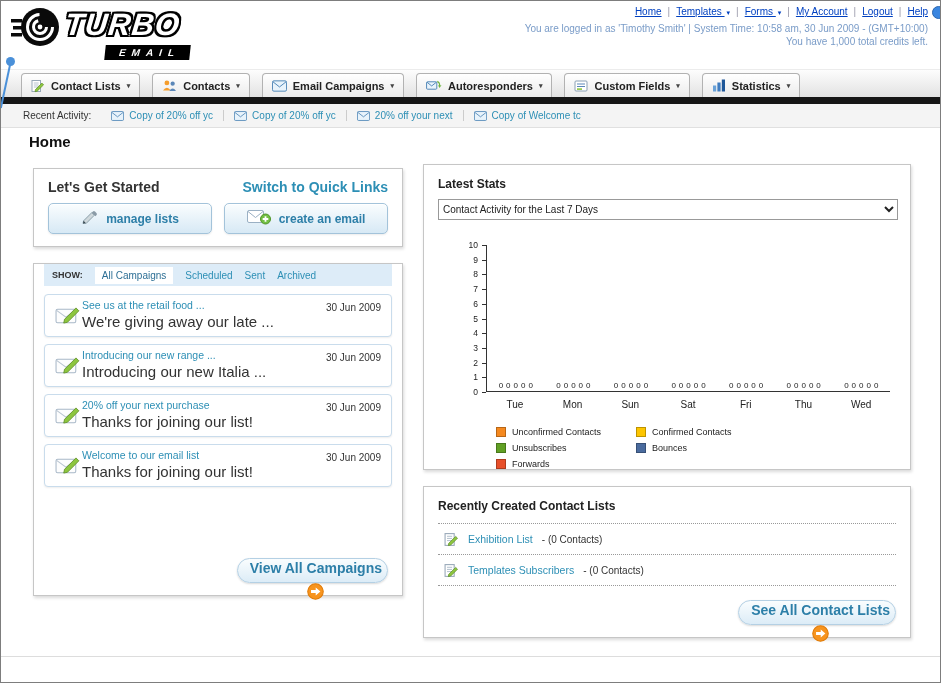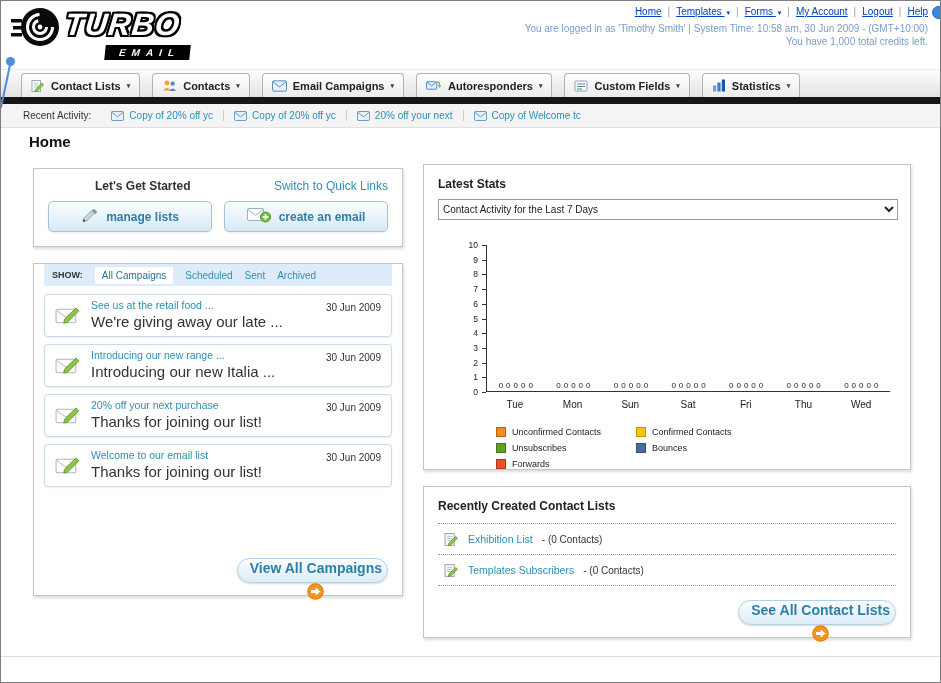--- a/index.html
+++ b/index.html
@@ -42,32 +42,32 @@
   
   .panel { position:absolute; background:#fff; border:1px solid #c6c6c6; box-shadow:1px 2px 3px rgba(0,0,0,.15); }
   #get-started { left:32px; top:167px; width:370px; height:79px; }
   #campaigns  { left:32px; top:262px; width:370px; height:333px; }
   #stats      { left:422px; top:163px; width:488px; height:306px; }
   #contact-lists { left:422px; top:485px; width:488px; height:152px; }
   .ptitle { padding:12px 14px 6px; font-size:12px; font-weight:bold; color:#222; }
 
   
   .gs-header { display:flex; justify-content:space-between; align-items:center; padding:10px 14px 8px; }
-  .gs-title { font-size:12px; font-weight:bold; color:#333;margin-left:47px; }
-  .switch-link { font-size:12px; color:#2d8fb5; text-decoration:none; cursor:pointer; }
+  .gs-title { font-size:14px; font-weight:bold; color:#333; }
+  .switch-link { font-size:14px; color:#2d8fb5; text-decoration:none; cursor:pointer;font-weight:bold; }
   .gs-buttons { display:flex; gap:12px; padding:0 14px; }
   .btn-lg { flex:1; height:31px; border:1px solid #a3c3da; border-radius:5px; background:linear-gradient(#fafdfe,#d7e9f5); display:flex; align-items:center; justify-content:center; gap:8px; font-size:12px; font-weight:bold; color:#2d7fa8; box-shadow:inset 0 1px 0 #fff,0 1px 2px rgba(0,0,0,.08); cursor:pointer; }
 
   
   .filter-bar { margin:0 10px; height:22px; background:#ddecf8; display:flex; align-items:center; gap:12px; padding:0 8px; }
   .show-label { font-size:9px; font-weight:bold; color:#333; }
   .filter { font-size:10px; color:#2d8fb5; text-decoration:none; cursor:pointer; }
   .filter.active { background:#fff; padding:3px 7px; color:#2d6f95; }
   .camp-list { padding:8px 10px 0; }
-  .camp-item { position:relative; border:1px solid #c9dcec; border-radius:4px; height:43px; margin-bottom:7px; display:flex; align-items:center; padding:0 10px; gap:9px; background:#fff; box-shadow:0 1px 2px rgba(0,0,0,.07); cursor:pointer; }
+  .camp-item { position:relative; border:1px solid #c9dcec; border-radius:4px; height:43px; margin-bottom:7px; display:flex; align-items:center; padding:0 10px; background:#fff; box-shadow:0 1px 2px rgba(0,0,0,.07); cursor:pointer; }
   .ctxt { display:flex; flex-direction:column; line-height:1.35; }
   .ctitle { font-size:10.5px; color:#2d8fb5; text-decoration:none; cursor:pointer; }
   .csub { font-size:15px; color:#333; }
   .cdate { position:absolute; right:10px; top:7px; font-size:10px; color:#333; }
   .pill-btn { position:absolute; right:14px; bottom:12px; height:25px; border:1px solid #b4d0e4; border-radius:13px; background:linear-gradient(#fafdfe,#dcecf7); display:flex; align-items:center; gap:7px; padding:1px 5px 0 12px; font-size:14px; font-weight:bold; color:#2d7fa8; box-shadow:0 1px 2px rgba(0,0,0,.15); cursor:pointer; white-space:nowrap;flex-direction:column; }
 
   
   .stats-select { display:block; margin:2px 14px 0; width:460px; height:21px; font-size:10px; font-family:inherit; color:#222; border:1px solid #999; background:#fff; }
   .chart { position:absolute; left:14px; top:80px; width:460px; height:175px; }
   .ylab { position:absolute; width:40px; text-align:right; font-size:8.5px; color:#222; }

